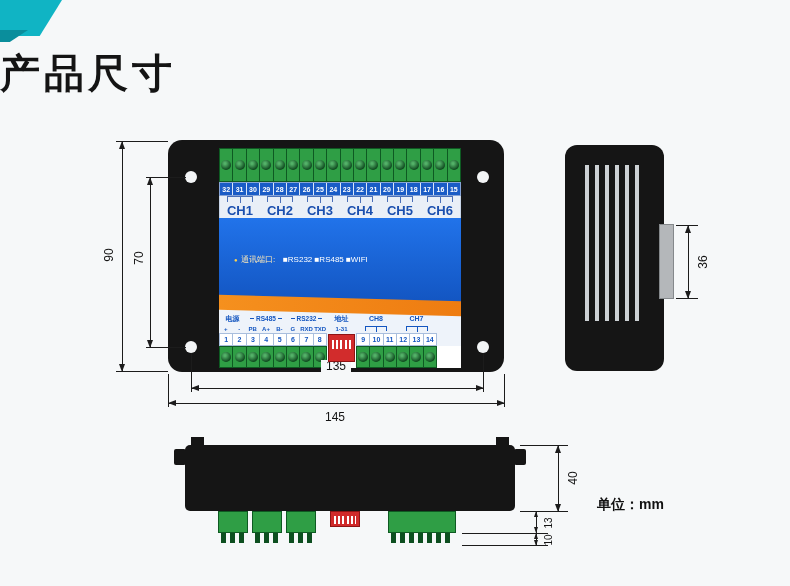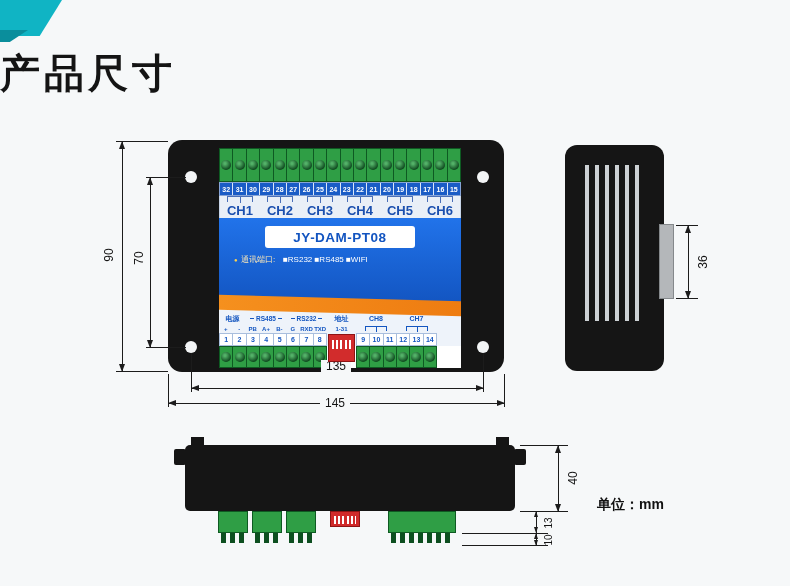--- a/index.html
+++ b/index.html
@@ -232,21 +232,20 @@
           <div class="ch-sym"></div>
           <div class="ch-label">CH5</div>
         </div>
           <div class="ch">
           <div class="ch-sym"></div>
           <div class="ch-label">CH6</div>
         </div>
         </div>
 
       <div class="pcb">
-        <div class="model-box">JY-DAM-PT08</div>
         <div class="specs">
 
             <div class="spec-line">
             <span class="sb">●</span>
             <span class="sl">通讯端口:</span>
             <span class="sv">■RS232 ■RS485 ■WIFI</span>
           </div>
           </div>
       </div>
 
@@ -421,21 +420,21 @@
   <div class="dln" style="left:191px;top:388px;width:293px;height:1px"></div>
   <div class="ar left" style="left:191px;top:385px"></div>
   <div class="ar right" style="left:476px;top:385px"></div>
   <span class="hlabel" style="left:321px;top:360px">135</span>
 
   <div class="ext" style="left:168px;top:374px;width:1px;height:33px"></div>
   <div class="ext" style="left:504px;top:374px;width:1px;height:33px"></div>
   <div class="dln" style="left:168px;top:403px;width:337px;height:1px"></div>
   <div class="ar left" style="left:168px;top:400px"></div>
   <div class="ar right" style="left:497px;top:400px"></div>
-  <span class="hlabel" style="left:320px;top:397px">145</span>
+  <span class="hlabel" style="left:320px;top:411px">145</span>
 
   <div class="ext" style="left:676px;top:225px;width:22px;height:1px"></div>
   <div class="ext" style="left:676px;top:298px;width:22px;height:1px"></div>
   <div class="dln" style="left:688px;top:225px;width:1px;height:74px"></div>
   <div class="ar up" style="left:685px;top:225px"></div>
   <div class="ar down" style="left:685px;top:291px"></div>
   <span class="vlabel" style="left:692px;top:256px">36</span>
 
   <div class="ext" style="left:520px;top:445px;width:48px;height:1px"></div>
   <div class="ext" style="left:520px;top:511px;width:48px;height:1px"></div>

